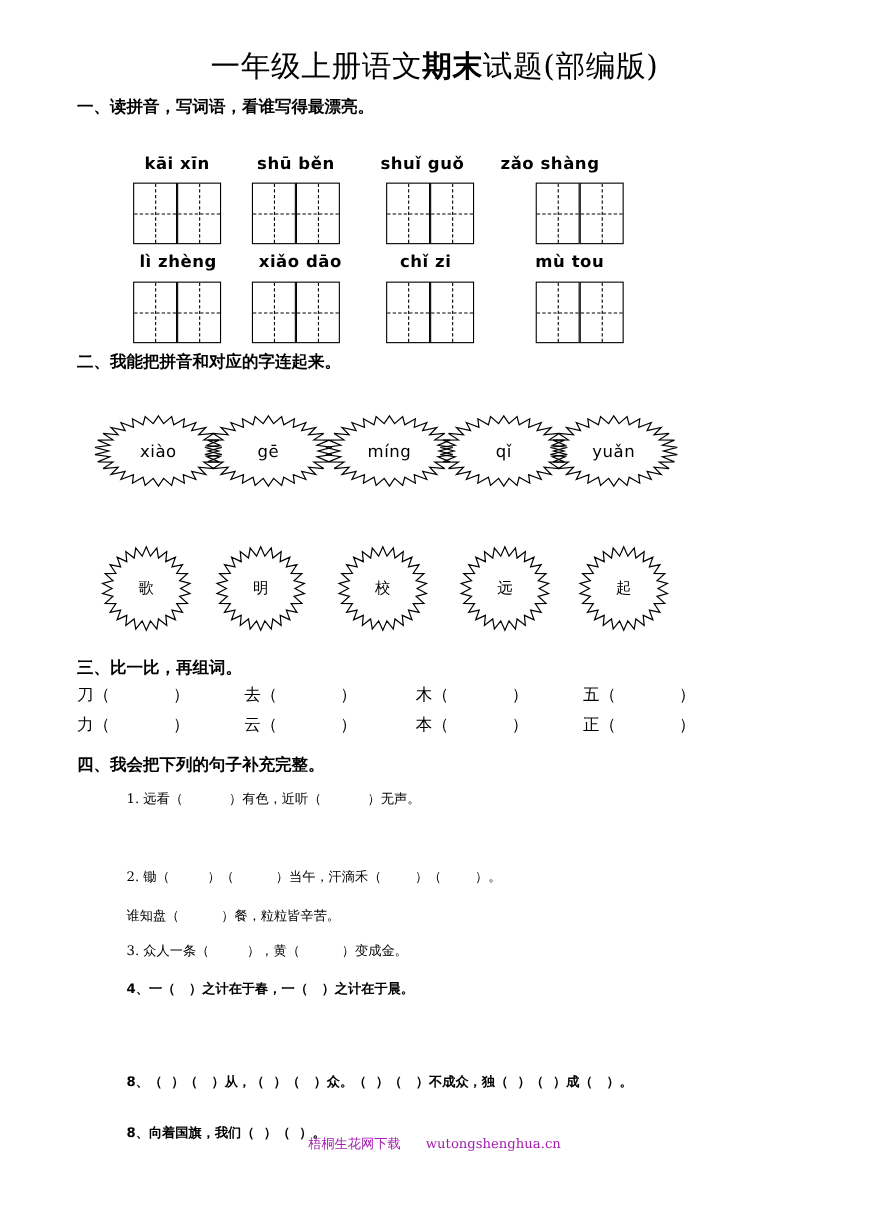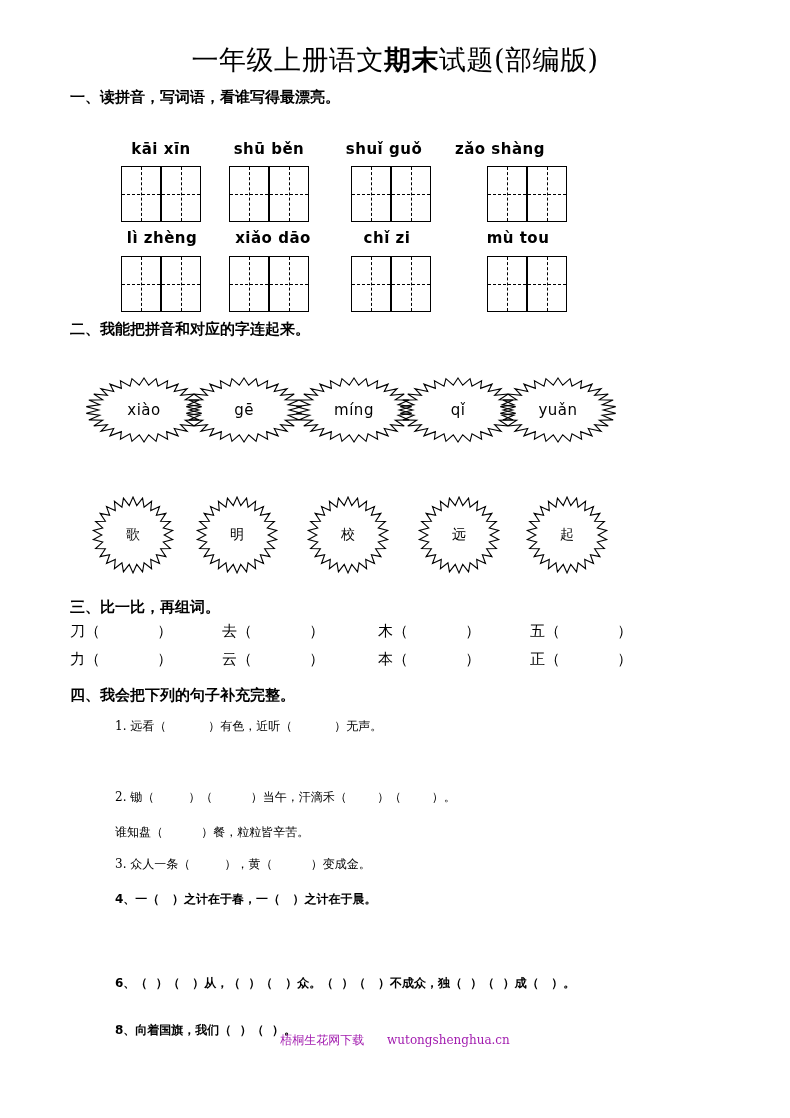--- a/index.html
+++ b/index.html
@@ -307,18 +307,18 @@
     <div class="cmp-item" style="left:460px;">正（            ）</div>
   </div>
 
   <div class="sec-head" style="top:686px;">四、我会把下列的句子补充完整。</div>
 
   <div class="txt-line" style="top:718px;">1. 远看（           ）有色，近听（           ）无声。</div>
   <div class="txt-line" style="top:789px;text-align:center;">2. 锄（         ）（          ）当午，汗滴禾（        ）（        ）。</div>
   <div class="txt-line" style="top:824px;">谁知盘（          ）餐，粒粒皆辛苦。</div>
   <div class="txt-line" style="top:856px;">3. 众人一条（         ），黄（          ）变成金。</div>
   <div class="txt-line sans bold" style="top:891px;text-align:center;">4、一（   ）之计在于春，一（   ）之计在于晨。</div>
-  <div class="txt-line sans bold" style="top:975px;">6、（  ）（   ）从，（  ）（   ）众。（  ）（   ）不成众，独（  ）（  ）成（   ）。</div>
+  <div class="txt-line sans bold" style="top:975px;">8、（  ）（   ）从，（  ）（   ）众。（  ）（   ）不成众，独（  ）（  ）成（   ）。</div>
   <div class="txt-line sans bold" style="top:1022px;">8、向着国旗，我们（  ）（  ）。</div>
 
   <div class="footer-mark">梧桐生花网下载      wutongshenghua.cn</div>
 
 </div>
 
 </body></html>

